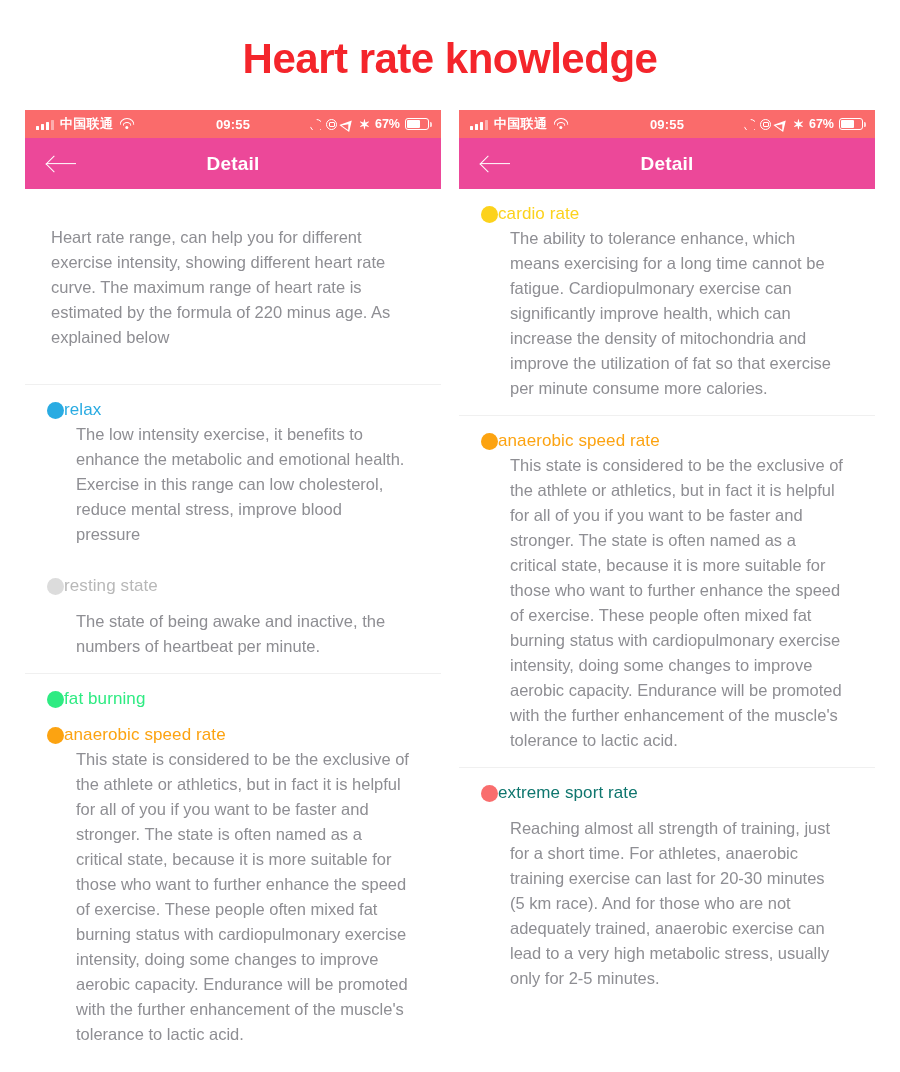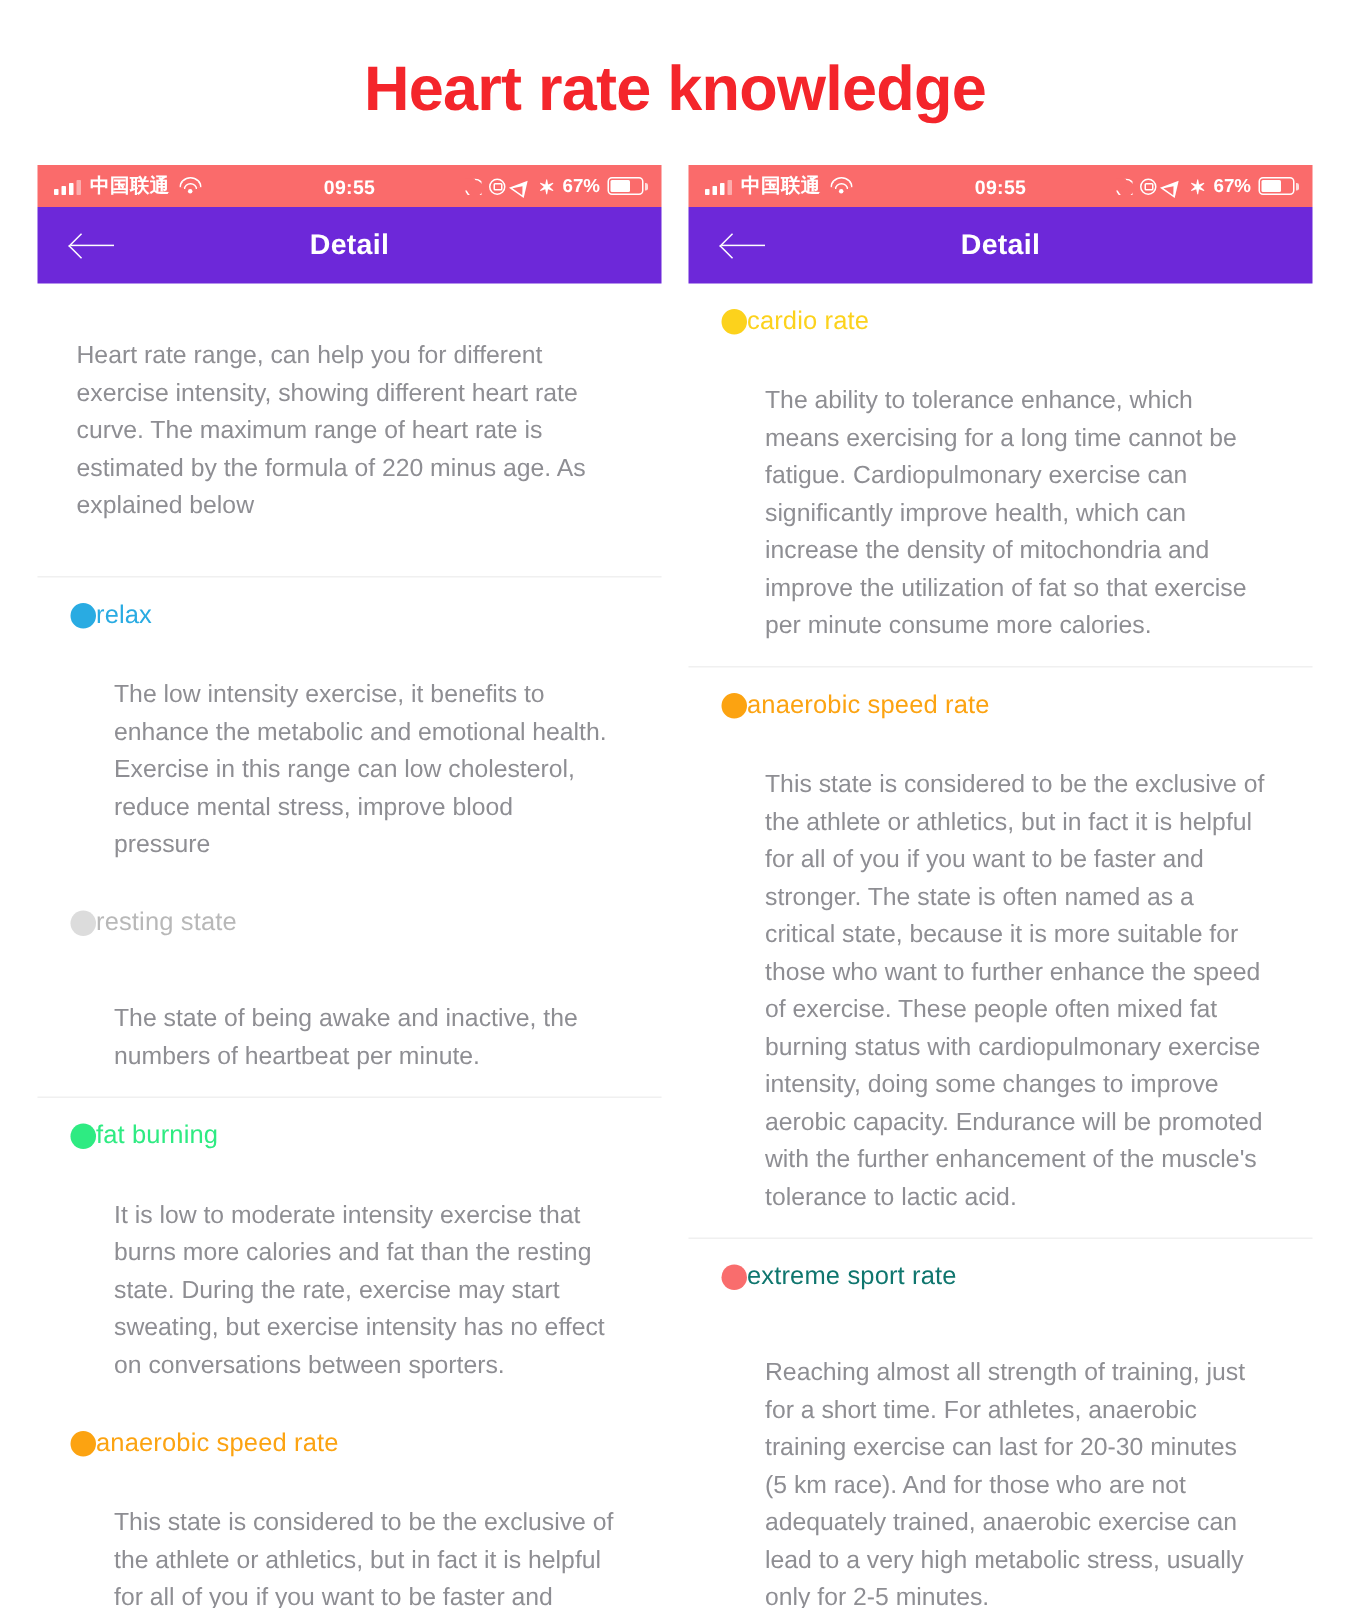--- a/index.html
+++ b/index.html
@@ -116,21 +116,21 @@
   }
   .batt::after {
     content: ""; position: absolute; right: -3.6px; top: 3px;
     width: 2px; height: 5px; background: rgba(255,255,255,0.75);
     border-radius: 0 1.5px 1.5px 0;
   }
   .batt i { display: block; height: 100%; width: 67%; background: #fff; border-radius: 1px; }
 
   
   .navbar {
-    height: 51px; background: #6d28d9; position: relative;
+    height: 51px; background: #ec4899; position: relative;
     display: flex; align-items: center;
   }
   .back-arrow {
     position: absolute; left: 22px; top: 50%; transform: translateY(-50%);
     width: 30px; height: 18px; cursor: pointer;
   }
   .back-arrow::before {
     content: ""; position: absolute; left: 0; top: 50%;
     width: 29px; height: 1.8px; background: #fff; transform: translateY(-50%);
   }
@@ -163,21 +163,20 @@
   .dot {
     width: 17px; height: 17px; border-radius: 50%;
     flex: 0 0 17px;
   }
   .sec-title {
     font-size: 17px; line-height: 22px; letter-spacing: 0.1px;
   }
   .sec-body {
     color: #8e8e93; font-size: 16.5px; line-height: 25px;
     padding: 1px 10px 14px 29px;
-    margin-top: 29px;
   }
   .sec-body.spaced { padding-top: 12px; }
   .gap-lg { height: 34px; }
 </style>
 </head>
 <body>
 
 <div class="page">
 
   <h1 class="page-title">Heart rate knowledge</h1>
@@ -238,21 +237,20 @@
             <span class="sec-title" style="color:#b8b8b8">resting state</span>
           </div>
           <div class="sec-body spaced">The state of being awake and inactive, the numbers of heartbeat per minute.</div>
         </div>
 
         <div class="section divided">
           <div class="sec-head">
             <span class="dot" style="background:#2eeb82"></span>
             <span class="sec-title" style="color:#2eeb82">fat burning</span>
           </div>
-          <div class="sec-body">It is low to moderate intensity exercise that burns more calories and fat than the resting state. During the rate, exercise may start sweating, but exercise intensity has no effect on conversations between sporters.</div>
         </div>
 
         <div class="section">
           <div class="sec-head">
             <span class="dot" style="background:#fca311"></span>
             <span class="sec-title" style="color:#fca311">anaerobic speed rate</span>
           </div>
           <div class="sec-body">This state is considered to be the exclusive of the athlete or athletics, but in fact it is helpful for all of you if you want to be faster and stronger. The state is often named as a critical state, because it is more suitable for those who want to further enhance the speed of exercise. These people often mixed fat burning status with cardiopulmonary exercise intensity, doing some changes to improve aerobic capacity. Endurance will be promoted with the further enhancement of the muscle's tolerance to lactic acid.</div>
         </div>
       </div>

